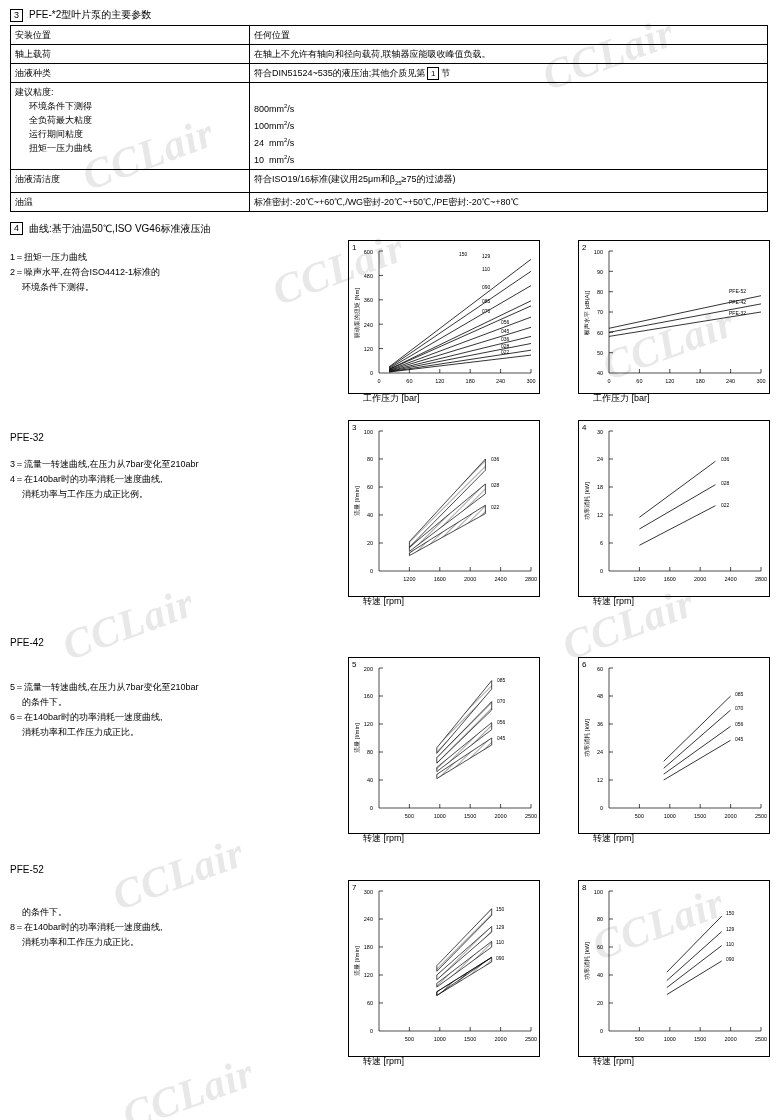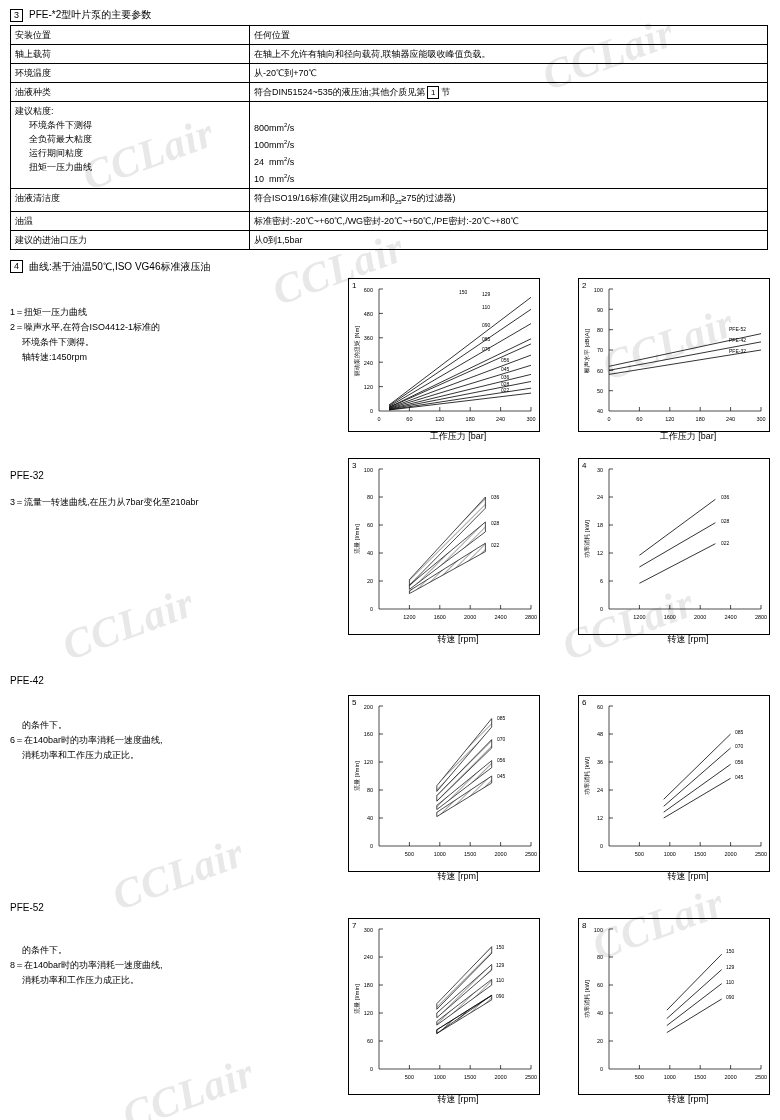--- a/index.html
+++ b/index.html
@@ -41,29 +41,29 @@
     display:inline-block; border:1px solid #000; width:10px; height:11px;
     line-height:11px; text-align:center; font-size:8px; margin:0 2px;
   }
   sup{font-size:6px;}
   sub{font-size:6px;}
 
   
   .curve-head{display:flex; align-items:center; gap:6px; padding:10px 0 4px 10px;}
   .row{position:relative; width:780px;}
   .leftcol{position:absolute; left:10px; width:300px; font-size:9px; line-height:15px;}
-  .leftcol .ind{padding-left:12px;}
+  .leftcol .ind{padding-left:12px;font-family:Liberation Serif, serif;}
   .model{font-size:10px;}
 
   .chart{position:absolute; border:1px solid #000; background:transparent;}
   .chart .cnum{
     position:absolute; left:3px; top:2px; font-size:8px;
   }
   .chart svg{display:block;}
-  .xlabel{position:absolute; font-size:9px; text-align:center; width:100%;}
+  .xlabel{position:absolute; font-size:9px; width:100%;}
 </style>
 </head>
 <body>
 
 <div class="wm" style="left:540px;  top:30px;   transform:rotate(-20deg);">CCLair</div>
 <div class="wm" style="left:80px;   top:130px;  transform:rotate(-20deg);">CCLair</div>
 <div class="wm" style="left:270px;  top:245px;  transform:rotate(-20deg);">CCLair</div>
 <div class="wm" style="left:600px;  top:320px;  transform:rotate(-20deg);">CCLair</div>
 <div class="wm" style="left:60px;   top:600px;  transform:rotate(-20deg);">CCLair</div>
 <div class="wm" style="left:560px;  top:600px;  transform:rotate(-20deg);">CCLair</div>
@@ -80,24 +80,20 @@
 
   <table class="spec">
     <tbody>
         <tr>
       <td class="k">安装位置</td>
       <td>任何位置</td>
     </tr>
     <tr>
       <td class="k">轴上载荷</td>
       <td>在轴上不允许有轴向和径向载荷,联轴器应能吸收峰值负载。</td>
-    </tr>
-    <tr>
-      <td class="k">环境温度</td>
-      <td>从-20℃到+70℃</td>
     </tr>
     <tr>
       <td class="k">油液种类</td>
       <td>符合DIN51524~535的液压油;其他介质见第<span class="boxnum">1</span>节</td>
     </tr>
     <tr>
       <td class="k">
         <div>建议粘度:</div>
         <div class="ind1">环境条件下测得</div>
         <div class="ind1">全负荷最大粘度</div>
@@ -113,38 +109,33 @@
       </td>
     </tr>
     <tr>
       <td class="k">油液清洁度</td>
       <td>符合ISO19/16标准(建议用25μm和β<sub>25</sub>≥75的过滤器)</td>
     </tr>
     <tr>
       <td class="k">油温</td>
       <td>标准密封:-20℃~+60℃,/WG密封-20℃~+50℃,/PE密封:-20℃~+80℃</td>
     </tr>
-    <tr>
-      <td class="k">建议的进油口压力</td>
-      <td>从0到1,5bar</td>
-    </tr>
   </tbody>
     </table>
 
   <div class="curve-head">
     <span class="sec-num">4</span>
     <span class="sec-title">曲线:基于油温50℃,ISO VG46标准液压油</span>
   </div>
 
   <div class="row" style="height:180px;">
-    <div class="leftcol" style="top:27px;">
+    <div class="leftcol" style="top:10px;">
       <div>1＝扭矩一压力曲线</div>
       <div>2＝噪声水平,在符合ISO4412-1标准的</div>
       <div class="ind">环境条件下测得。</div>
-      <div class="ind">轴转速:1450rpm</div>
     </div>
 
     <div class="chart" style="left:348px; top:0px; width:190px; height:152px;">
       <div class="cnum">1</div>
       <svg width="190" height="152" viewBox="0 0 190 152">
         <g stroke="#000" fill="none" stroke-width="0.7">
           <line x1="30" y1="10" x2="30" y2="132"></line>
           <line x1="30" y1="132" x2="182" y2="132"></line>
           <line x1="60.4" y1="132" x2="60.4" y2="128"></line>
           <line x1="90.8" y1="132" x2="90.8" y2="128"></line>
@@ -249,20 +240,22 @@
       </svg>
       <div class="xlabel" style="bottom:-12px; left:14px;">工作压力 [bar]</div>
     </div>
   </div>
 
   <div class="row" style="height:225px;">
     <div class="leftcol" style="top:10px;">
       <div class="model">PFE-32</div>
       <div style="height:12px;"></div>
       <div>3＝流量一转速曲线,在压力从7bar变化至210abr</div>
+      <div>4＝在140bar时的功率消耗一速度曲线,</div>
+      <div class="ind">消耗功率与工作压力成正比例。</div>
     </div>
 
     <div class="chart" style="left:348px; top:0px; width:190px; height:175px;">
       <div class="cnum">3</div>
       <svg width="190" height="175" viewBox="0 0 190 175">
         <defs>
           <pattern id="hatch3" patternUnits="userSpaceOnUse" width="4" height="4" patternTransform="rotate(45)">
             <line x1="0" y1="0" x2="0" y2="4" stroke="#000" stroke-width="0.7"></line>
           </pattern>
         </defs>
@@ -351,20 +344,21 @@
         <text x="10" y="80" font-size="6" font-family="Liberation Sans, sans-serif" fill="#000" transform="rotate(-90 10 80)" text-anchor="middle">功率消耗 [kW]</text>
       </svg>
       <div class="xlabel" style="bottom:-12px; left:14px;">转速 [rpm]</div>
     </div>
   </div>
 
   <div class="row" style="height:225px;">
     <div class="leftcol" style="top:-10px;">
       <div class="model">PFE-42</div>
       <div style="height:30px;"></div>
+      <div>5＝流量一转速曲线,在压力从7bar变化至210bar</div>
       <div class="ind">的条件下。</div>
       <div>6＝在140bar时的功率消耗一速度曲线,</div>
       <div class="ind">消耗功率和工作压力成正比。</div>
     </div>
 
     <div class="chart" style="left:348px; top:12px; width:190px; height:175px;">
       <div class="cnum">5</div>
       <svg width="190" height="175" viewBox="0 0 190 175">
         <defs>
           <pattern id="hatch5" patternUnits="userSpaceOnUse" width="4" height="4" patternTransform="rotate(45)">

